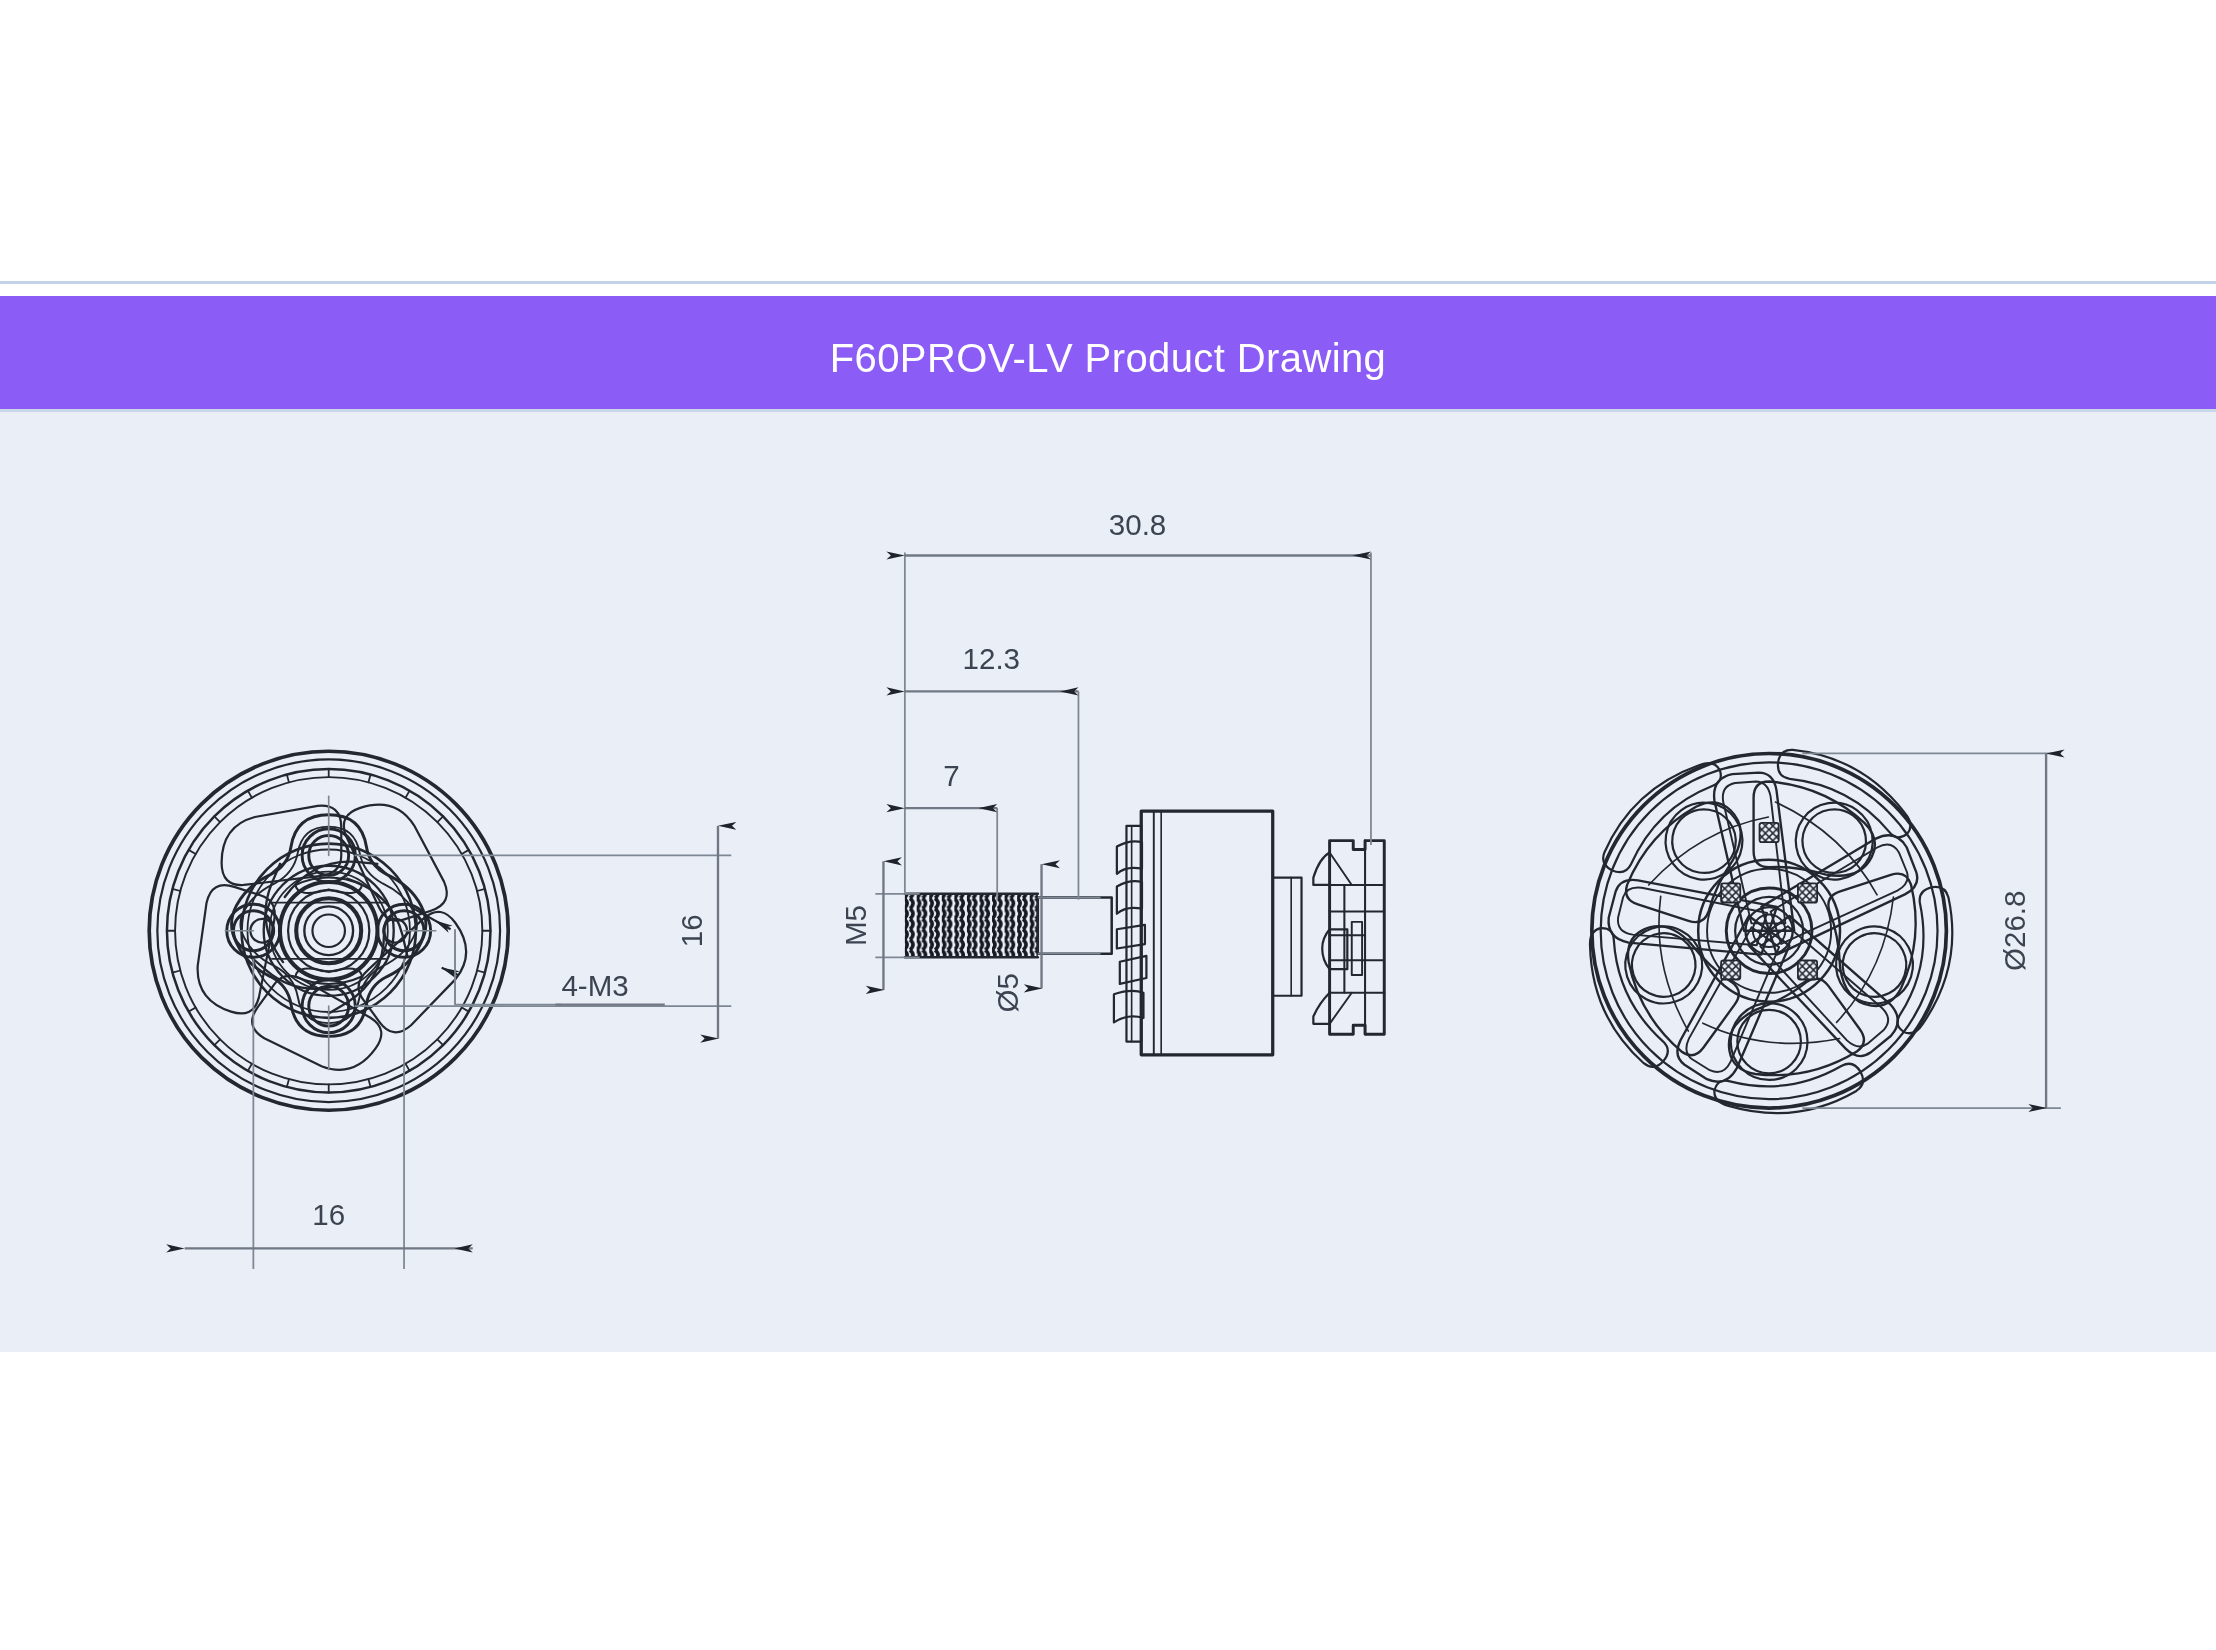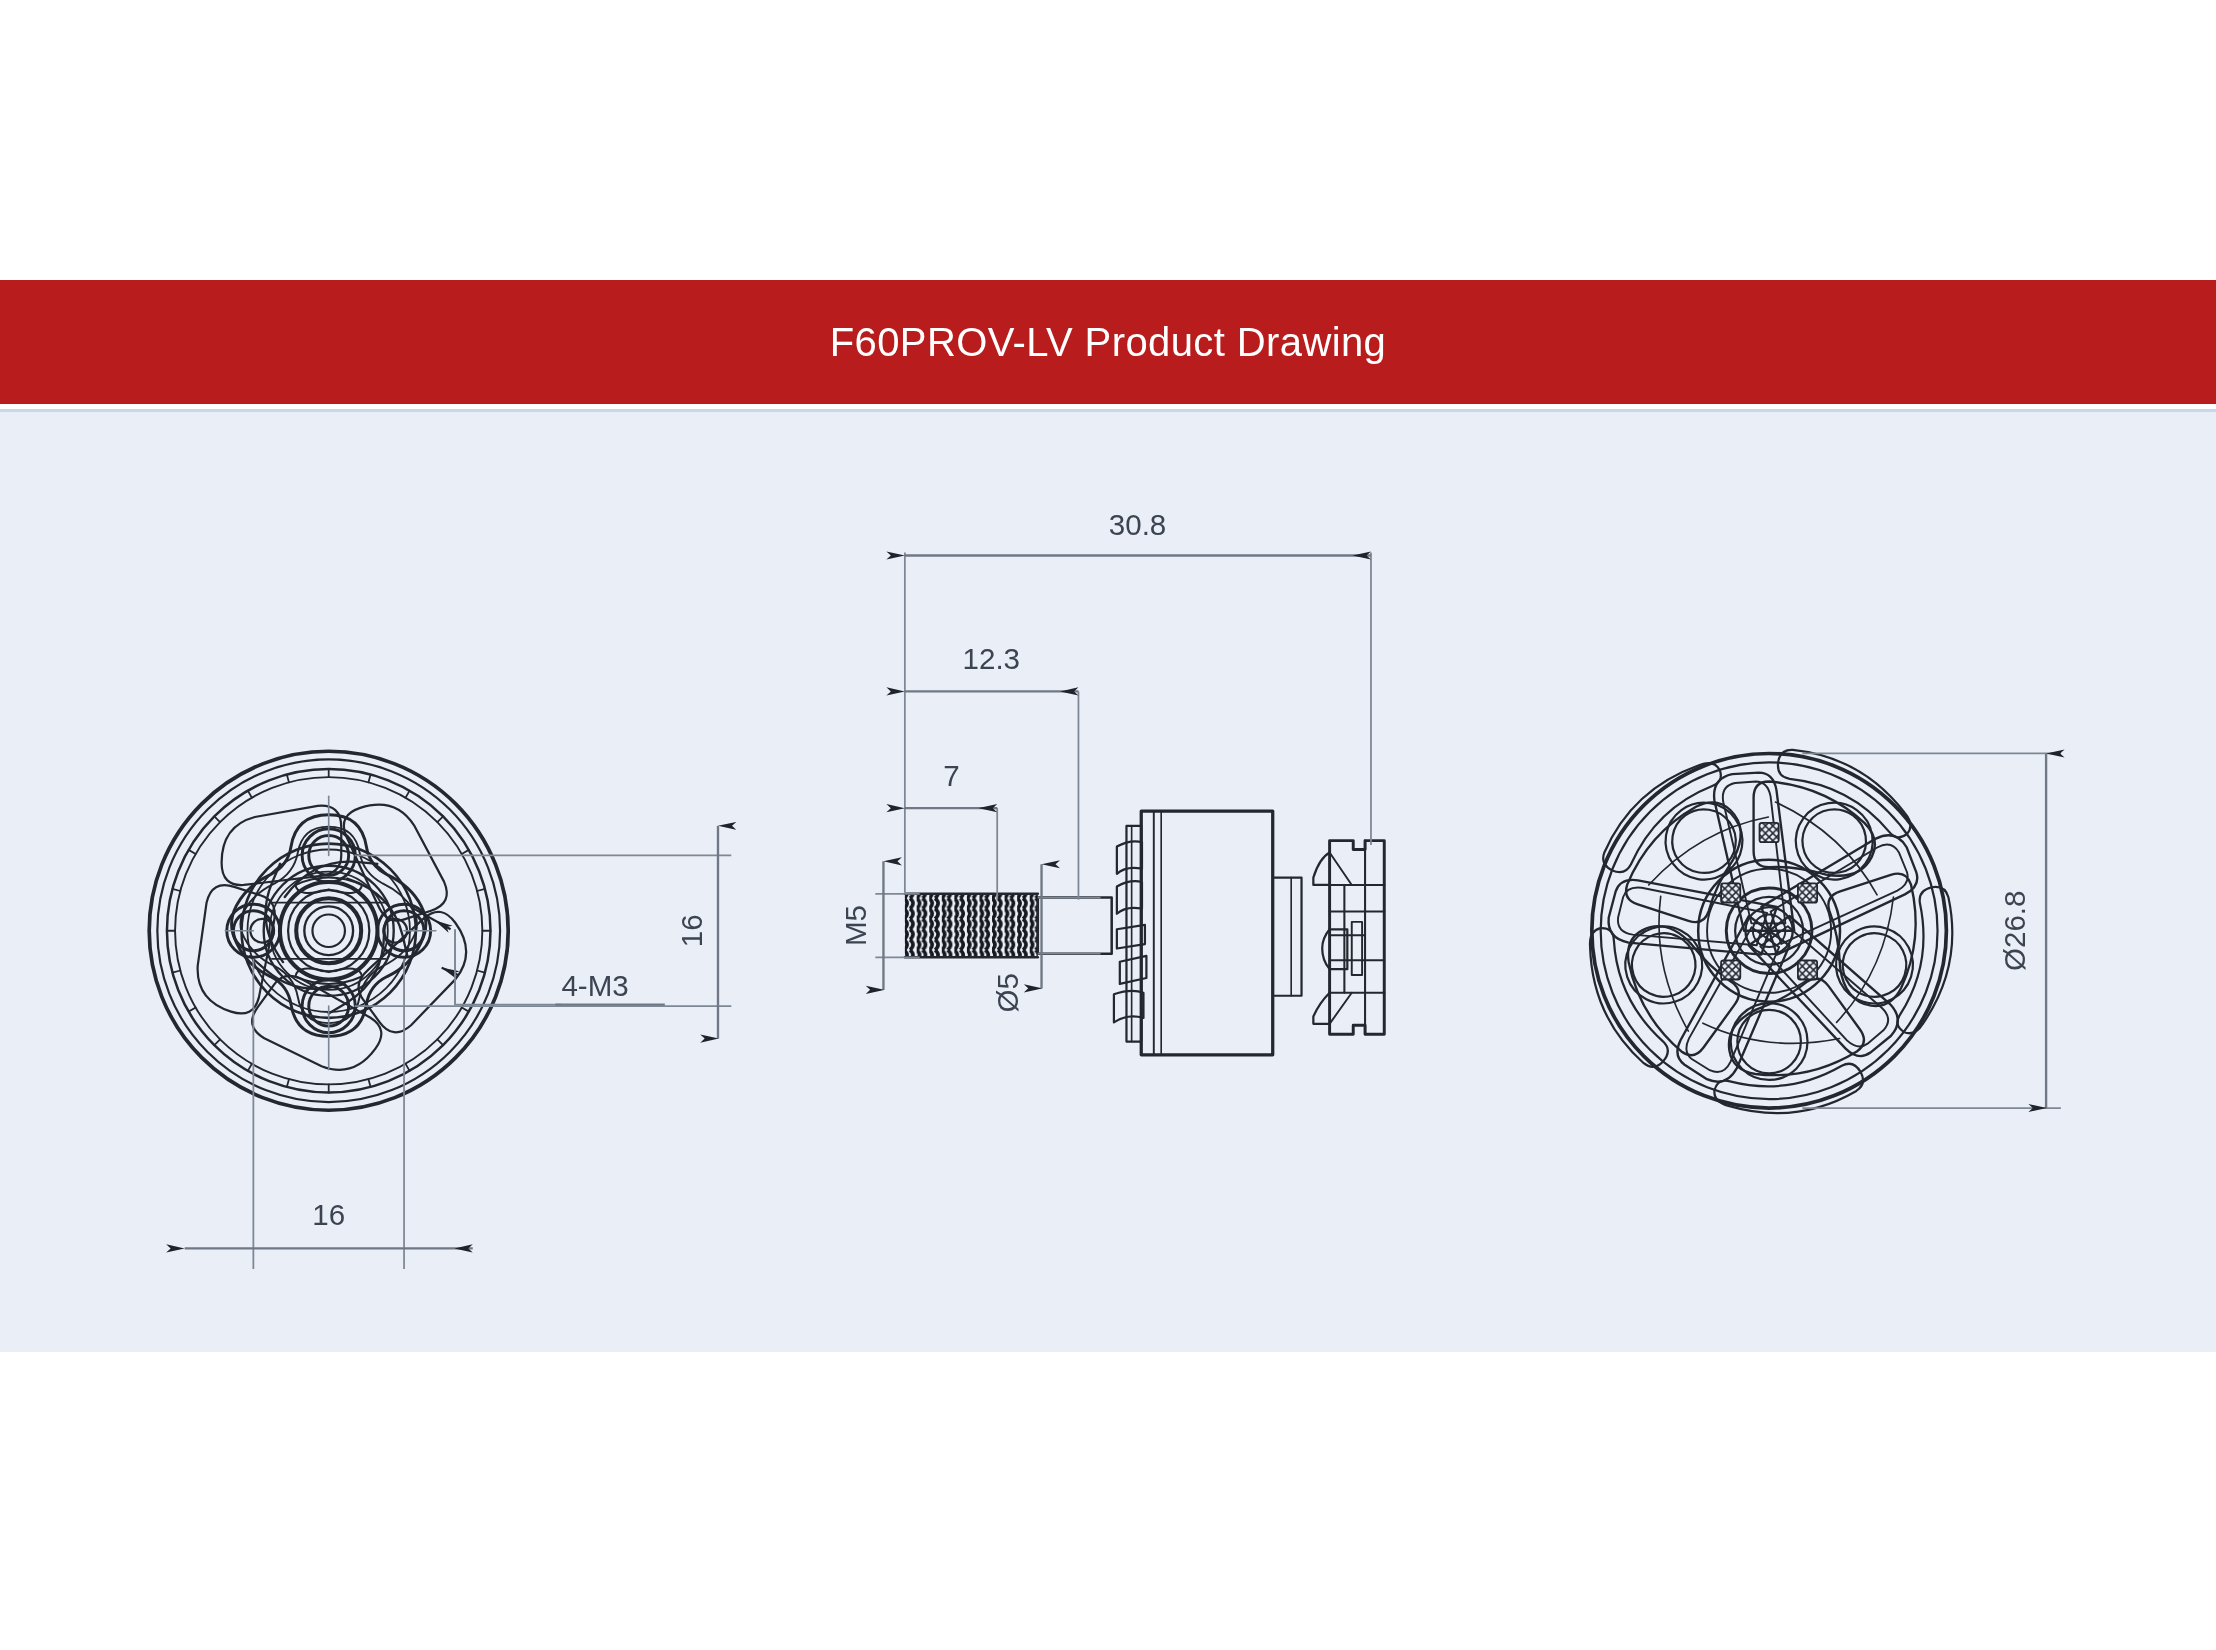--- a/index.html
+++ b/index.html
@@ -16,24 +16,24 @@
   #page {
     position: relative;
     width: 2216px;
     height: 1650px;
     background: #ffffff;
   }
   
   #title-banner {
     position: absolute;
     left: 0;
-    top: 280px;
+    top: 296px;
     width: 2216px;
     height: 124px;
-    background: #b91c1c;
+    background: #8b5cf6;
     display: flex;
     align-items: center;
     justify-content: center;
     box-sizing: border-box;
   }
   #title-banner .title-text {
     color: #ffffff;
     font-size: 40px;
     font-weight: 400;
     letter-spacing: 0.4px;

